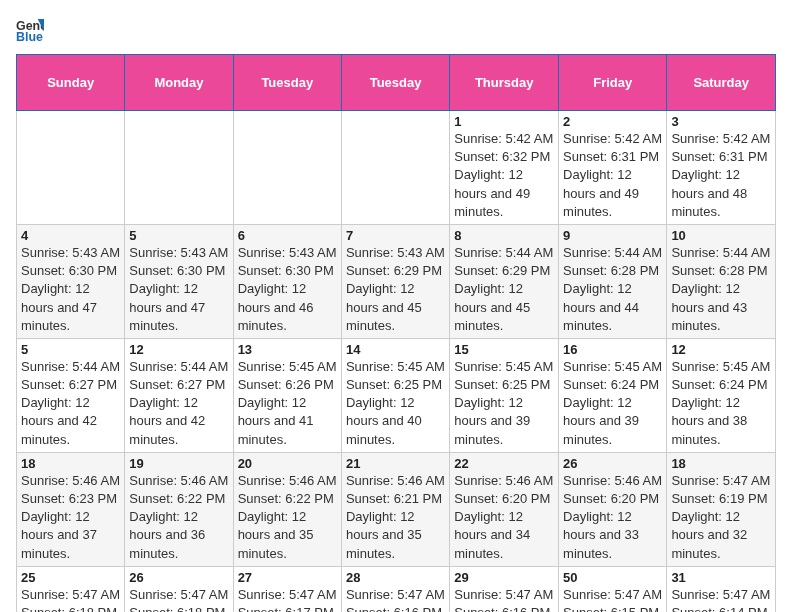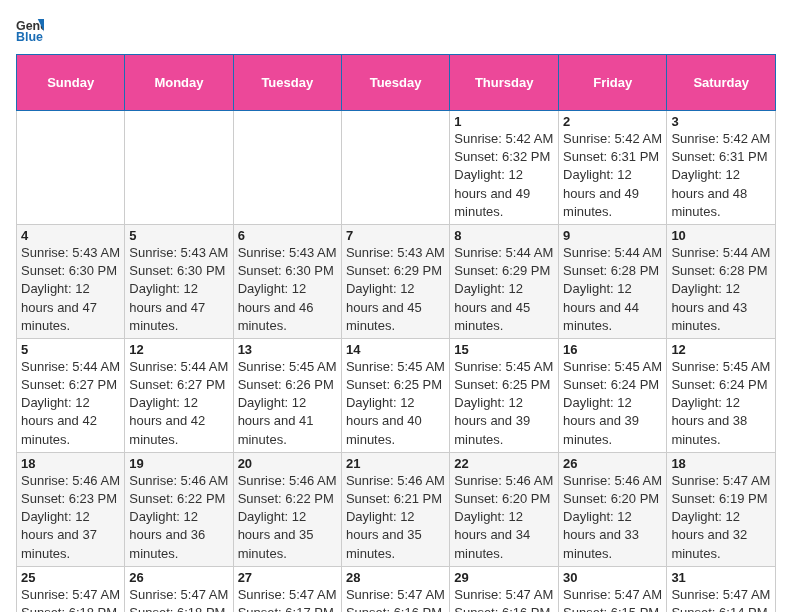--- a/index.html
+++ b/index.html
@@ -314,21 +314,21 @@
 Sunset: 6:16 PM
 Daylight: 12 hours and 29 minutes.</div>
           </td>
           <td>
             <span class="day-num">29</span>
             <div class="day-info" style="white-space: pre-line;">Sunrise: 5:47 AM
 Sunset: 6:16 PM
 Daylight: 12 hours and 28 minutes.</div>
           </td>
           <td>
-            <span class="day-num">30</span>
+            <span class="day-num">50</span>
             <div class="day-info" style="white-space: pre-line;">Sunrise: 5:47 AM
 Sunset: 6:15 PM
 Daylight: 12 hours and 27 minutes.</div>
           </td>
           <td>
             <span class="day-num">31</span>
             <div class="day-info" style="white-space: pre-line;">Sunrise: 5:47 AM
 Sunset: 6:14 PM
 Daylight: 12 hours and 26 minutes.</div>
           </td>

